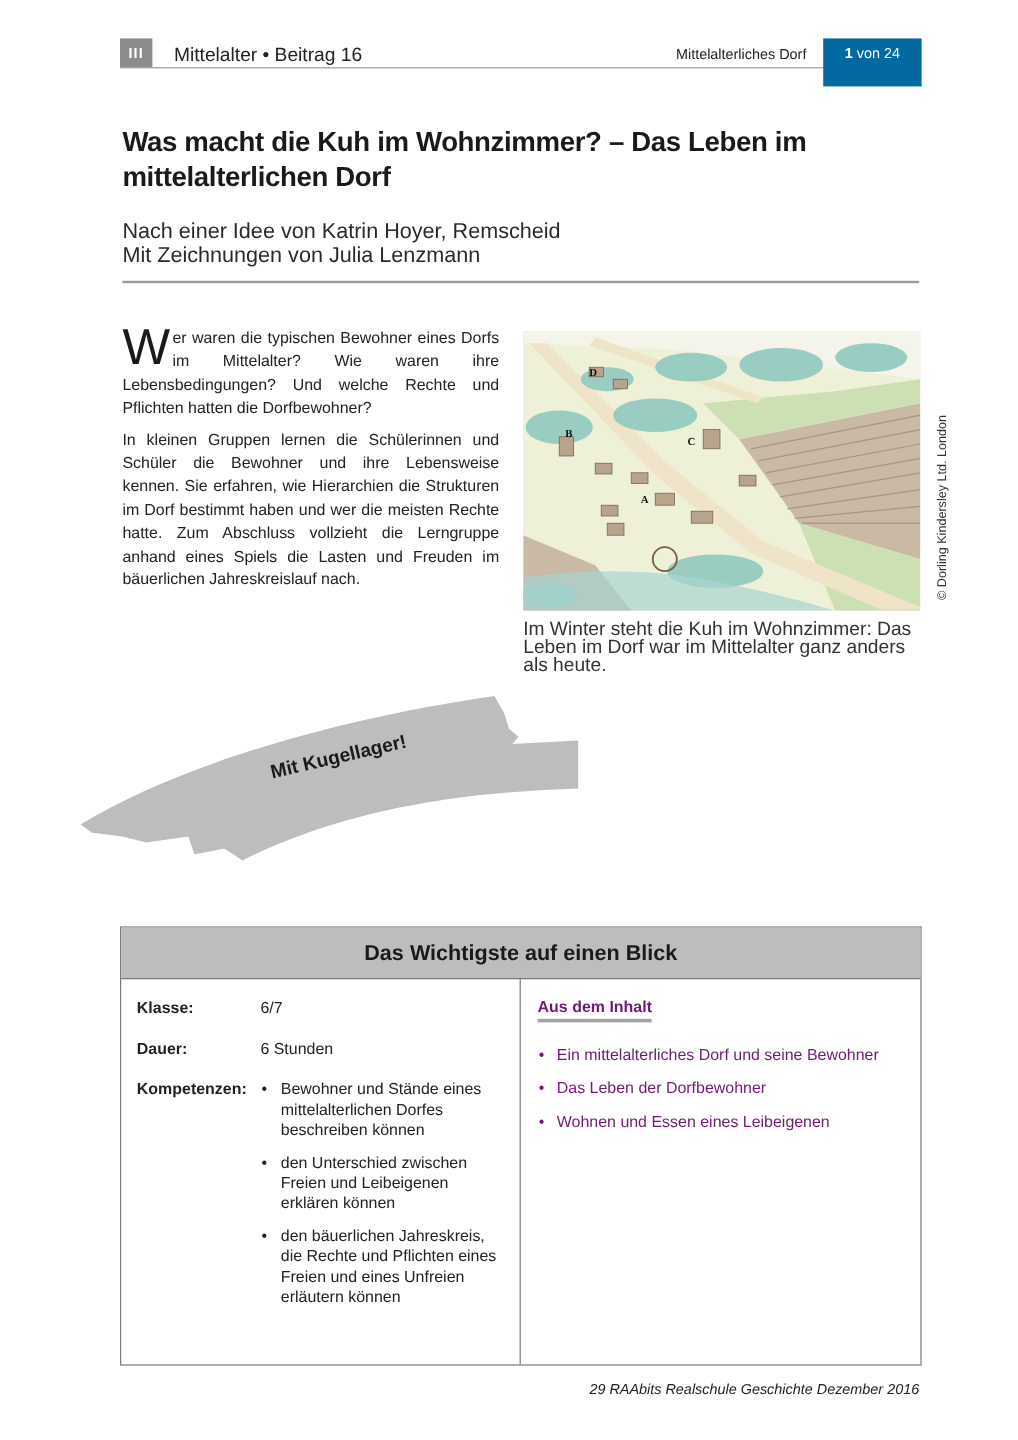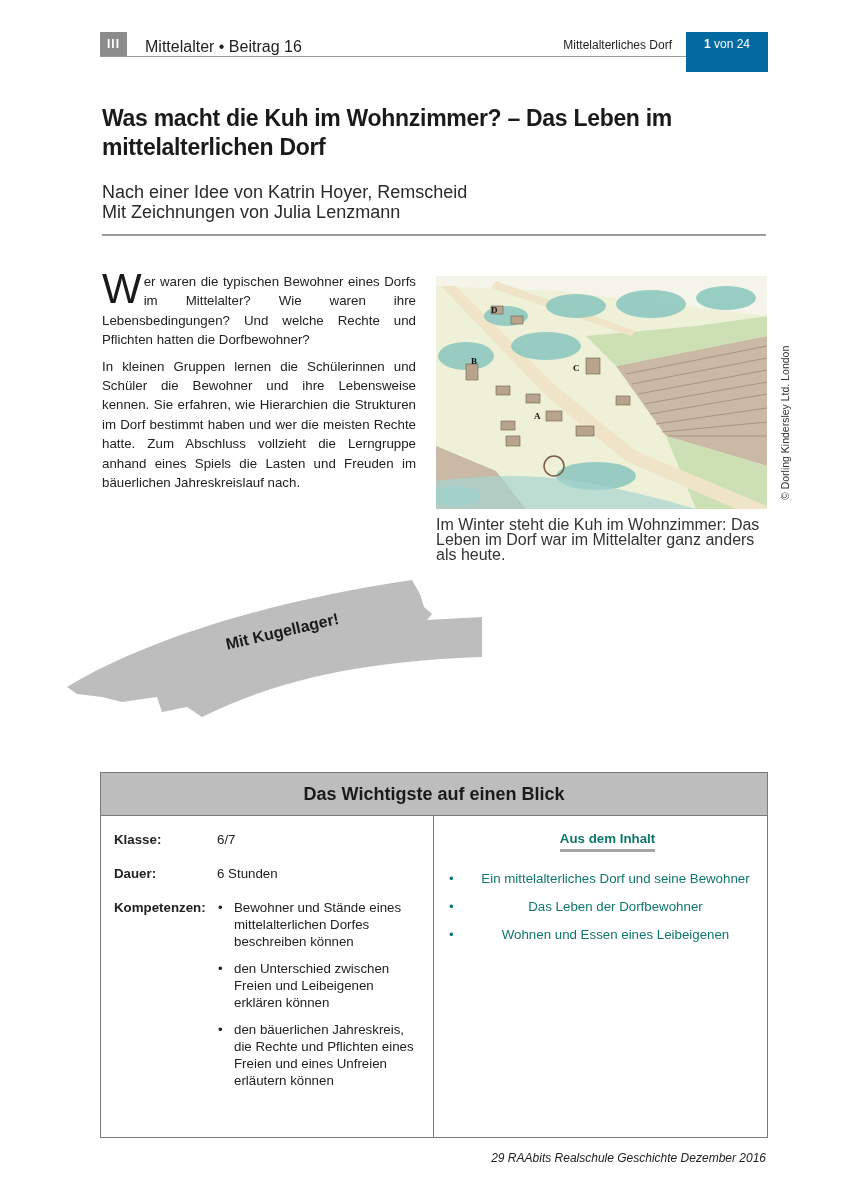--- a/index.html
+++ b/index.html
@@ -89,21 +89,21 @@
     .summary .s-head {
       height: 43px; background: #bdbdbd; border-bottom: 1.5px solid #7a7a7a;
       text-align: center; font-size: 18px; font-weight: bold; line-height: 43px; color: #1a1a1a;
     }
     .summary .s-left {
       position: absolute; left: 0; top: 43px; width: 333px; bottom: 0;
       border-right: 1.5px solid #7a7a7a; padding: 15px 10px 0 13px; font-size: 13.3px; color: #222;
     }
     .summary .s-right {
       position: absolute; left: 333px; top: 43px; right: 0; bottom: 0; padding: 15px 0 0 14px;
-      font-size: 13.3px; color: #0f766e; text-align: center;
+      font-size: 13.3px; color: #701a75;
     }
     .field-row { display: flex; margin-bottom: 17px; line-height: 17px; }
     .field-label { width: 103px; font-weight: bold; flex: none; }
     .comp-list { list-style: none; width: 210px; }
     .comp-list li { position: relative; padding-left: 17px; margin-bottom: 10px; line-height: 17px; }
     .comp-list li::before { content: "•"; position: absolute; left: 1px; top: 0; }
     .inhalt-title {
       display: inline-block; font-weight: bold; font-size: 13.3px; padding-bottom: 3px;
       border-bottom: 3px solid #a5a5a5; margin-bottom: 18px;
     }

